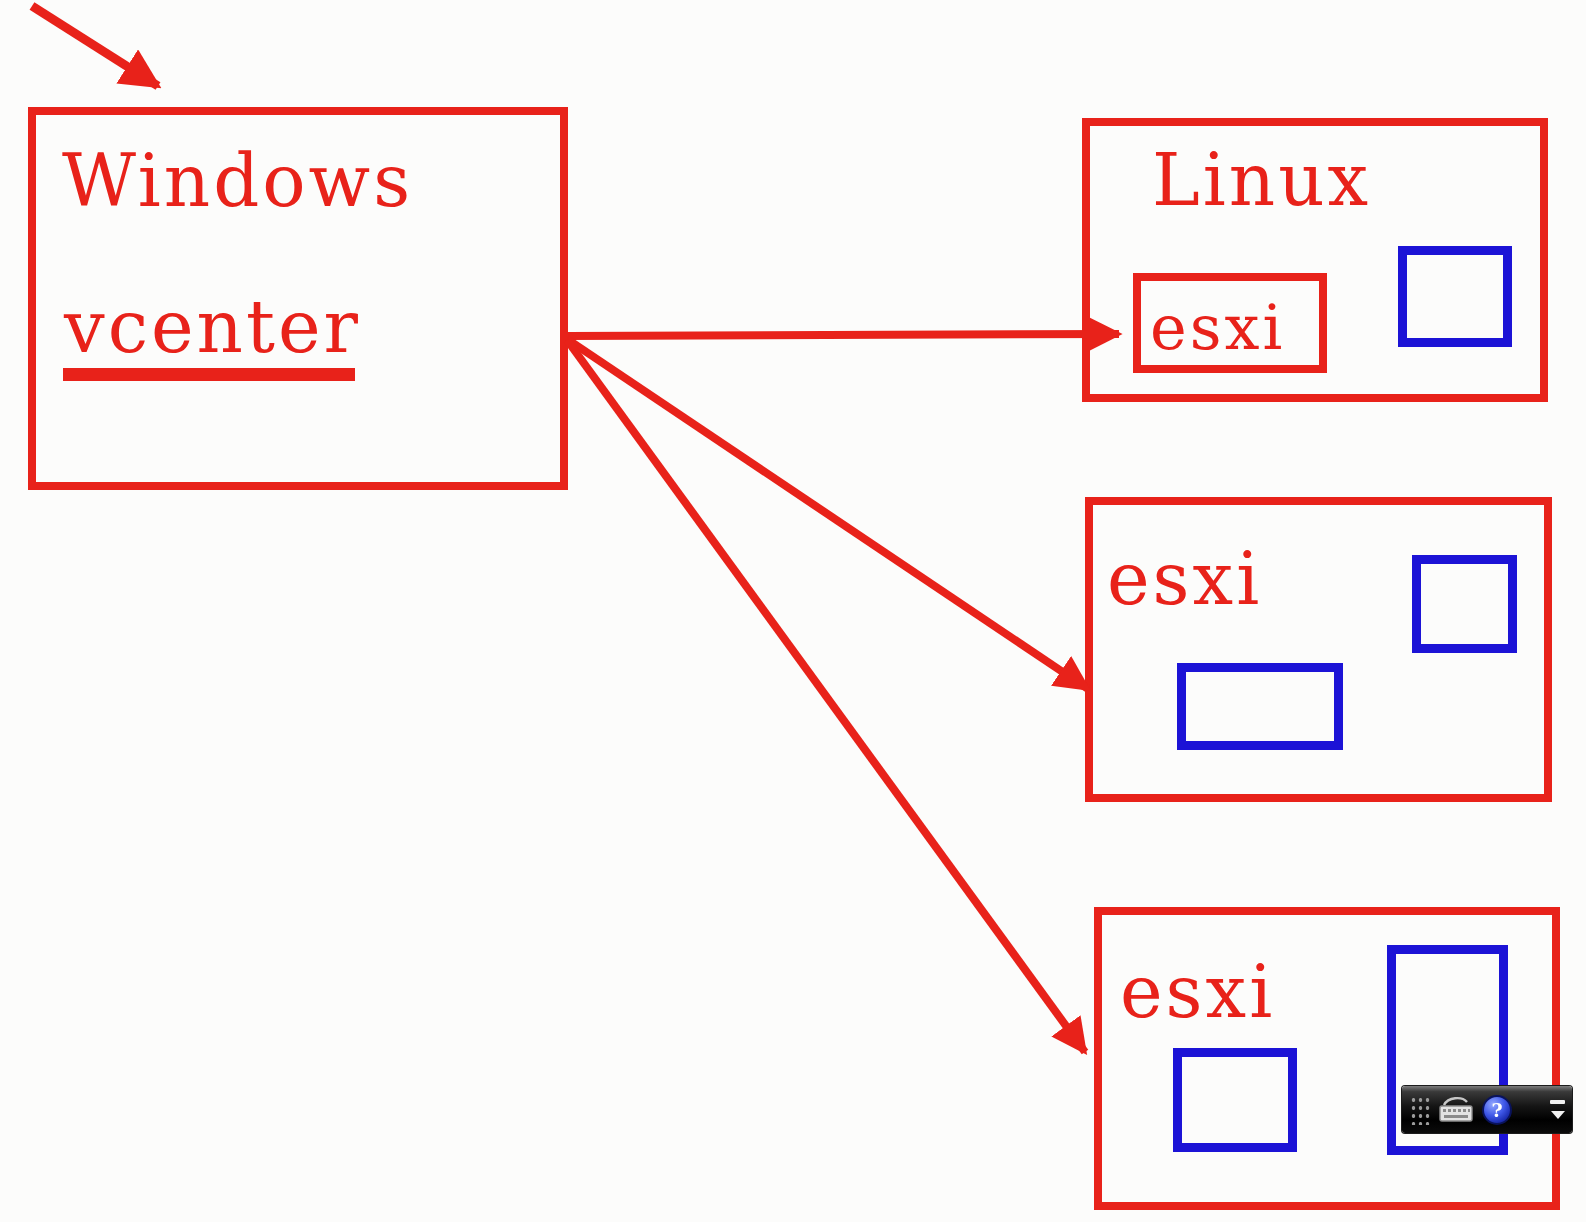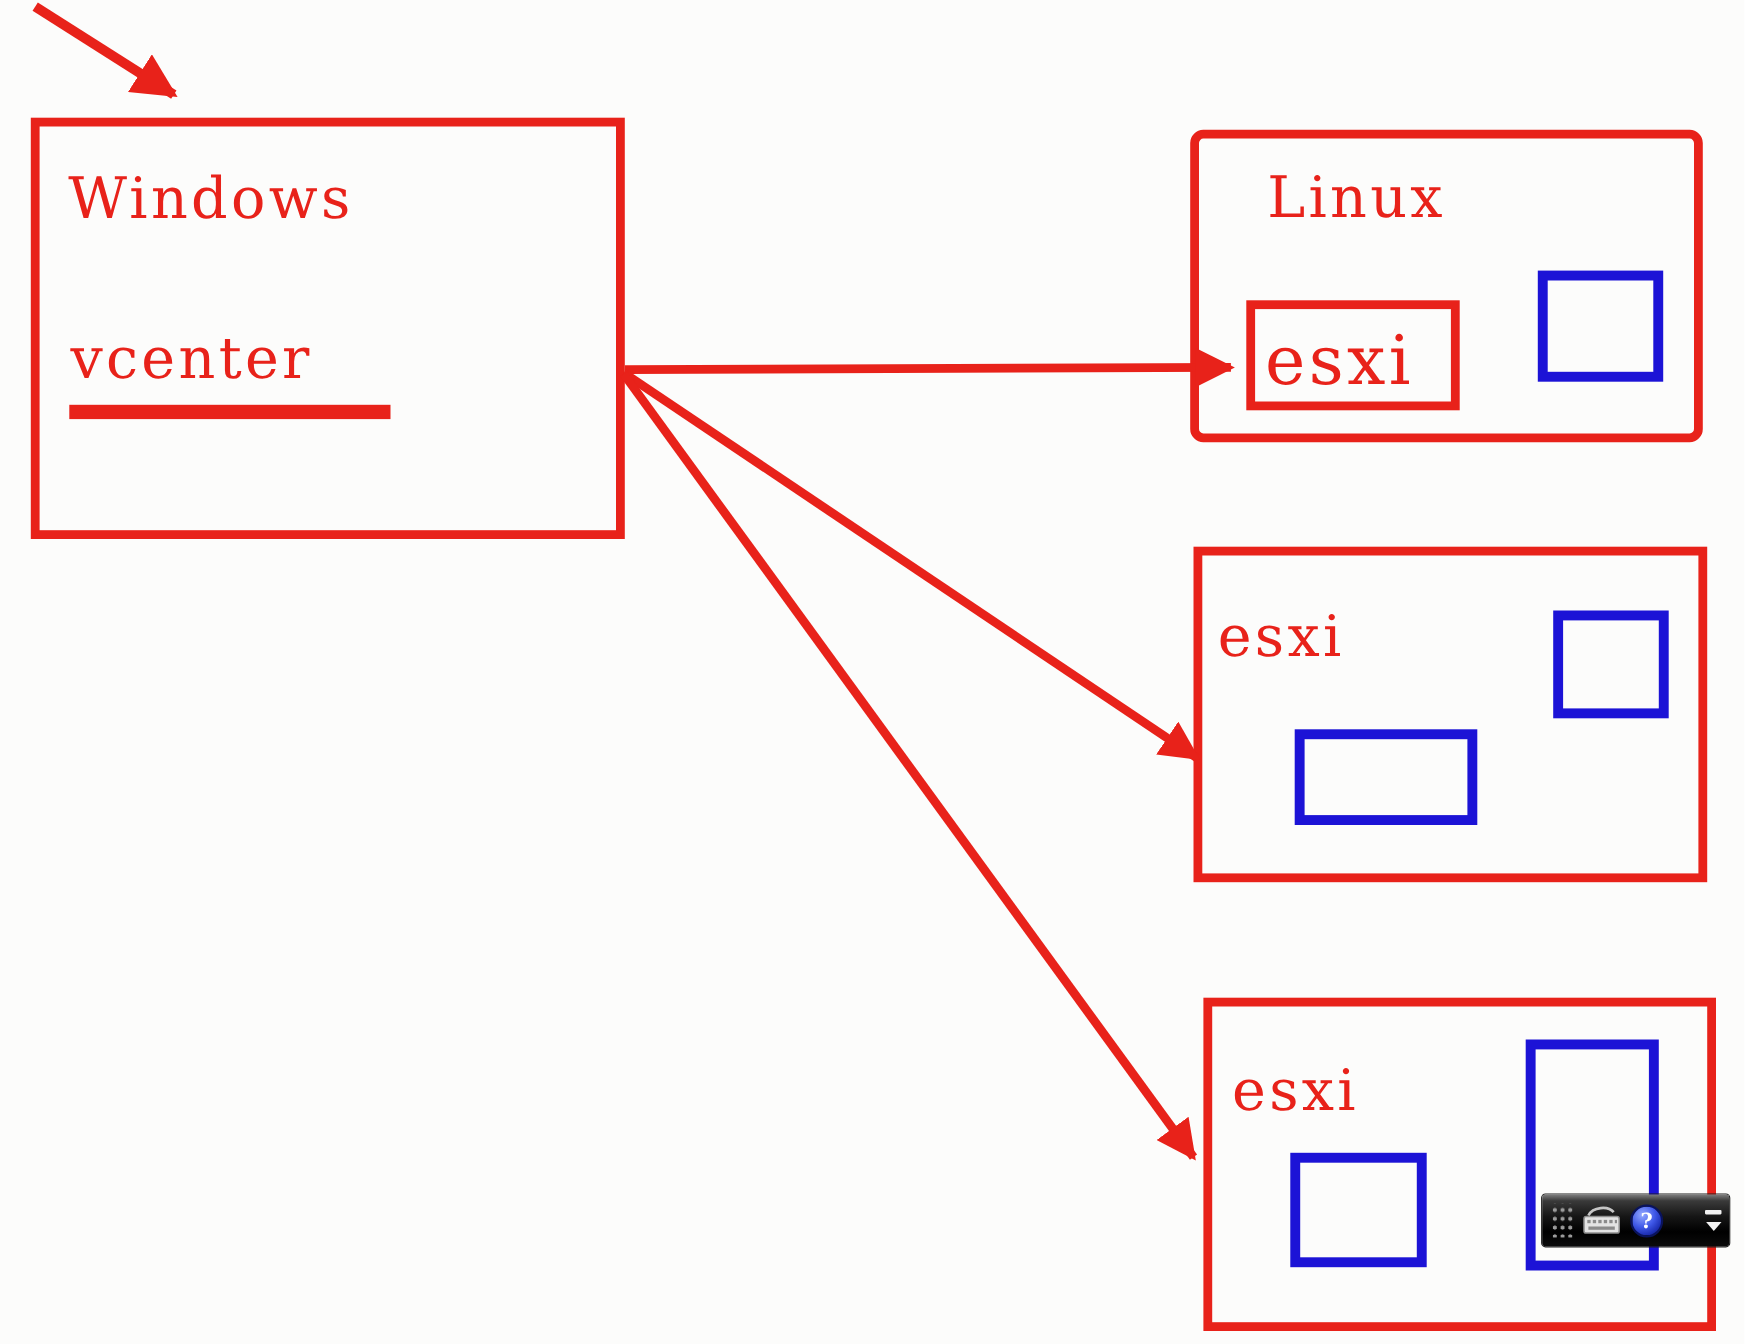--- a/index.html
+++ b/index.html
@@ -10,29 +10,29 @@
   .canvas{
     position:relative;width:1586px;height:1222px;overflow:hidden;
     background:#fcfcfb;
     font-family:"DejaVu Serif", serif;
   }
   .box{position:absolute;box-sizing:border-box;background:transparent;}
   .red-box{border:8px solid var(--red);}
   .blue-box{border:9px solid var(--blue);}
   .label{
     position:absolute;color:var(--red);
-    font-size:52px;line-height:64px;letter-spacing:3px;white-space:nowrap;
+    font-size:72px;line-height:64px;letter-spacing:3px;white-space:nowrap;
   }
   
   .vcenter-box{left:28px;top:107px;width:540px;height:383px;}
   .windows-label{left:26px;top:34px;}
   .vcenter-label{left:28px;top:180px;text-align:center;}
   .vcenter-underline{position:absolute;left:27px;top:253px;width:292px;height:13px;background:var(--red);}
   
-  .linux-box{left:1082px;top:118px;width:466px;height:284px;border-radius:12px;}
+  .linux-box{left:1082px;top:118px;width:466px;height:284px;}
   .linux-title{left:62px;top:22px;}
   .nested-esxi{left:43px;top:147px;width:194px;height:100px;border-width:8px;}
   .nested-esxi-label{left:9px;top:16px;font-size:62px;line-height:62px;}
   .linux-vm{left:308px;top:120px;width:114px;height:101px;}
   
   .esxi2-box{left:1085px;top:497px;width:467px;height:305px;}
   .esxi2-title{left:14px;top:42px;}
   .esxi2-vm1{left:319px;top:50px;width:105px;height:98px;}
   .esxi2-vm2{left:84px;top:158px;width:166px;height:87px;}
   

